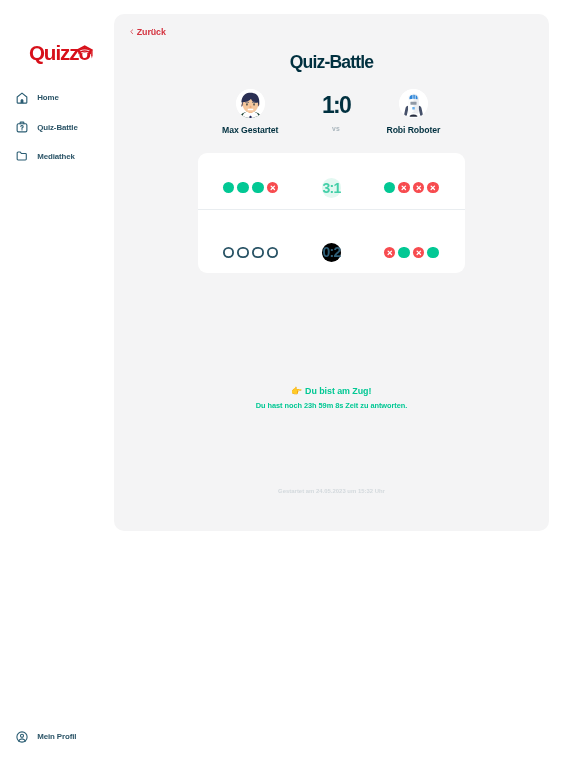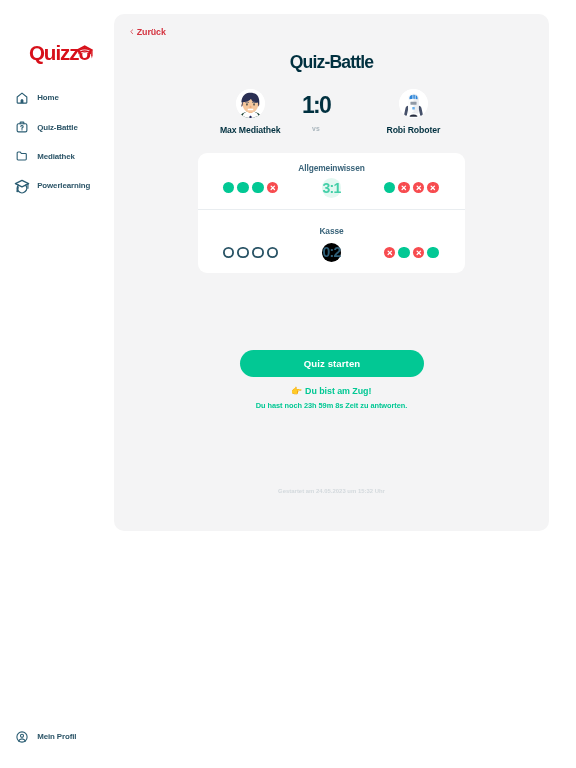--- a/index.html
+++ b/index.html
@@ -42,21 +42,21 @@
                 font-size:17.6px; font-weight:700; color:#00303f; letter-spacing:-0.86px; }
 
   
   .players { position:absolute; left:0; top:74.9px; width:435px; height:60px; }
   .player { position:absolute; width:120px; text-align:center; }
   .player.left { left:76.2px; }
   .player.right { left:239.4px; }
   .avatar { width:29px; height:29px; border-radius:50%; margin:0 auto; overflow:hidden; background:#fff; position:relative; }
   .avatar svg { display:block; width:29px; height:29px; }
   .player-name { margin-top:7.2px; font-size:8.7px; font-weight:700; color:#00303f; letter-spacing:-0.1px; }
-  .score-block { position:absolute; left:142px; top:6.2px; width:120px; text-align:center; }
+  .score-block { position:absolute; left:162px; top:6.2px; width:120px; text-align:center; }
   .score-main { font-size:23px; font-weight:700; color:#00303f; line-height:21px; letter-spacing:-1.8px; }
   .vs { margin-top:9.4px; font-size:6.8px; font-weight:700; color:#aab6bd; letter-spacing:.02em; }
 
   
   .rounds { position:absolute; left:84px; top:139px; width:267px; background:#fff; border-radius:9px; overflow:hidden; }
   .round { position:relative; height:64px; }
   .round:first-child { height:56px; }
   .round + .round { border-top:1px solid #e9edf0; }
   .round-title { position:absolute; left:0; top:16.4px; width:267px; text-align:center; font-size:8.4px; font-weight:700; color:#3a647a; letter-spacing:-0.1px; }
   .round:first-child .round-title { top:10.3px; }
@@ -119,31 +119,20 @@
         </span>
         <span class="nav-label" data-name="sidebar-item-label">Quiz-Battle</span>
       </div>
       <div class="nav-item" data-name="sidebar-item-mediathek">
         <span class="nav-icon" data-name="folder-icon">
           <svg viewBox="0 0 24 24" fill="none" stroke="#2b5d73" stroke-width="2" stroke-linecap="round" stroke-linejoin="round">
             <path d="M3.2 6.4a1.6 1.6 0 0 1 1.6-1.6h4.1l2 2.6h7.3a1.6 1.6 0 0 1 1.6 1.6v8.6a1.6 1.6 0 0 1-1.6 1.6H4.8a1.6 1.6 0 0 1-1.6-1.6z"></path>
           </svg>
         </span>
         <span class="nav-label" data-name="sidebar-item-label">Mediathek</span>
-      </div>
-      <div class="nav-item" data-name="sidebar-item-powerlearning">
-        <span class="nav-icon" data-name="graduation-cap-icon">
-          <svg viewBox="0 0 24 24" fill="none" stroke="#2b5d73" stroke-width="2" stroke-linecap="round" stroke-linejoin="round">
-            <path d="M2.2 8.4 12 3.6l9.8 4.8L12 13.2z"></path>
-            <path d="M6.6 10.7a7 7 0 1 0 10.8 0"></path>
-            <path d="M20.8 9.1v6.4" stroke-width="1.7"></path>
-            <path d="M5.9 13.6 5 19.8" stroke-width="2.7"></path>
-          </svg>
-        </span>
-        <span class="nav-label" data-name="sidebar-item-label">Powerlearning</span>
       </div>
     </div>
   <div class="profile" data-name="sidebar-item-profile">
     <span class="nav-icon" data-name="user-circle-icon">
         <svg viewBox="0 0 24 24" fill="none" stroke="#2b5d73" stroke-width="2" stroke-linecap="round" stroke-linejoin="round">
           <circle cx="12" cy="12" r="9.3"></circle>
           <circle cx="12" cy="9.9" r="2.8"></circle>
           <path d="M5.9 19.6a6.5 6.5 0 0 1 12.2 0"></path>
         </svg>
       </span>
@@ -179,21 +168,21 @@
             <path d="M23.2 44c1.2 4.6 1.5 10 1 16.6-1.4-3.2-2.6-8.4-3.2-14.6z" fill="#2b3054"></path>
             <path d="M76.8 44c-1.2 4.6-1.5 10-1 16.6 1.4-3.2 2.6-8.4 3.2-14.6z" fill="#2b3054"></path>
             <path d="M32.2 44.6c4.4-2 9.6-1.8 13 .4l-.8 3c-3.8-1.8-8-1.8-11.6 0z" fill="#5b5f73"></path>
             <path d="M67.8 44.6c-4.4-2-9.6-1.8-13 .4l.8 3c3.8-1.8 8-1.8 11.6 0z" fill="#5b5f73"></path>
             <ellipse cx="37.8" cy="53.5" rx="3.1" ry="4" fill="#55544c"></ellipse>
             <ellipse cx="62.2" cy="53.5" rx="3.1" ry="4" fill="#55544c"></ellipse>
             <path d="M50 56.5c2.6 2.8 3.9 5.1 3.9 6.4 0 1.5-1.7 2.6-3.9 2.6s-3.9-1.1-3.9-2.6c0-1.3 1.3-3.6 3.9-6.4z" fill="#eca97a"></path>
             <rect x="40.5" y="68.5" width="19" height="4.6" rx="0.8" fill="#fff"></rect>
           </svg>
         </div>
-      <div class="player-name" data-name="player-left-name">Max Mediathek</div>
+      <div class="player-name" data-name="player-left-name">Max Gestartet</div>
     </div>
     <div class="score-block" data-name="score-block">
       <div class="score-main" data-name="overall-score">1:0</div>
       <div class="vs" data-name="vs-label">vs</div>
     </div>
     <div class="player right" data-name="player-right">
       <div class="avatar" data-name="avatar-player-right">
           <svg viewBox="0 0 100 100">
             <circle cx="50" cy="50" r="50" fill="#fff"></circle>
             <path d="M31.4 57.5c-4.6 1-8 4-9 8.6l-4.6 21.4c-.7 3.2.8 5.8 3.5 6.4 2.7.6 5.2-1.2 5.9-4.2l4.2-18.8 3.5-5.6z" fill="#46516a"></path>
@@ -212,21 +201,20 @@
             <circle cx="28.5" cy="95.5" r="4" fill="#f1f3f5"></circle>
             <circle cx="71.5" cy="95.5" r="4" fill="#f1f3f5"></circle>
           </svg>
         </div>
       <div class="player-name" data-name="player-right-name">Robi Roboter</div>
     </div>
   </div>
 
   <div class="rounds" data-name="rounds-panel">
       <div class="round" data-name="round-row">
-        <div class="round-title" data-name="round-title">Allgemeinwissen</div>
         <div class="dots left" data-name="answer-dots-left">
           <span class="dot correct" data-name="answer-dot-correct"></span>
           <span class="dot correct" data-name="answer-dot-correct"></span>
           <span class="dot correct" data-name="answer-dot-correct"></span>
           <span class="dot wrong" data-name="answer-dot-wrong">
             <svg viewBox="0 0 12 12" fill="none" stroke="#fff" stroke-width="1.35" stroke-linecap="round">
               <path d="M4.25 4.25l3.5 3.5M7.75 4.25l-3.5 3.5"></path>
             </svg>
           </span>
         </div>
@@ -244,21 +232,20 @@
             </svg>
           </span>
           <span class="dot wrong" data-name="answer-dot-wrong">
             <svg viewBox="0 0 12 12" fill="none" stroke="#fff" stroke-width="1.35" stroke-linecap="round">
               <path d="M4.25 4.25l3.5 3.5M7.75 4.25l-3.5 3.5"></path>
             </svg>
           </span>
         </div>
       </div>
       <div class="round" data-name="round-row">
-        <div class="round-title" data-name="round-title">Kasse</div>
         <div class="dots left" data-name="answer-dots-left">
           <span class="dot empty" data-name="answer-dot-empty"></span>
           <span class="dot empty" data-name="answer-dot-empty"></span>
           <span class="dot empty" data-name="answer-dot-empty"></span>
           <span class="dot empty" data-name="answer-dot-empty"></span>
         </div>
         <div class="round-score" data-name="round-score" style="background:#000000;color:#2f5f78">0:2</div>
         <div class="dots right" data-name="answer-dots-right">
           <span class="dot wrong" data-name="answer-dot-wrong">
             <svg viewBox="0 0 12 12" fill="none" stroke="#fff" stroke-width="1.35" stroke-linecap="round">
@@ -269,17 +256,16 @@
           <span class="dot wrong" data-name="answer-dot-wrong">
             <svg viewBox="0 0 12 12" fill="none" stroke="#fff" stroke-width="1.35" stroke-linecap="round">
               <path d="M4.25 4.25l3.5 3.5M7.75 4.25l-3.5 3.5"></path>
             </svg>
           </span>
           <span class="dot correct" data-name="answer-dot-correct"></span>
         </div>
       </div>
     </div>
 
-  <button class="start-btn" data-name="start-quiz-button">Quiz starten</button>
   <div class="turn-note" data-name="turn-notice">👉 Du bist am Zug!</div>
   <div class="time-note" data-name="time-notice">Du hast noch 23h 59m 8s Zeit zu antworten.</div>
   <div class="started-note" data-name="started-note">Gestartet am 24.05.2023 um 15:32 Uhr</div>
 </div>
 
 </body></html>

